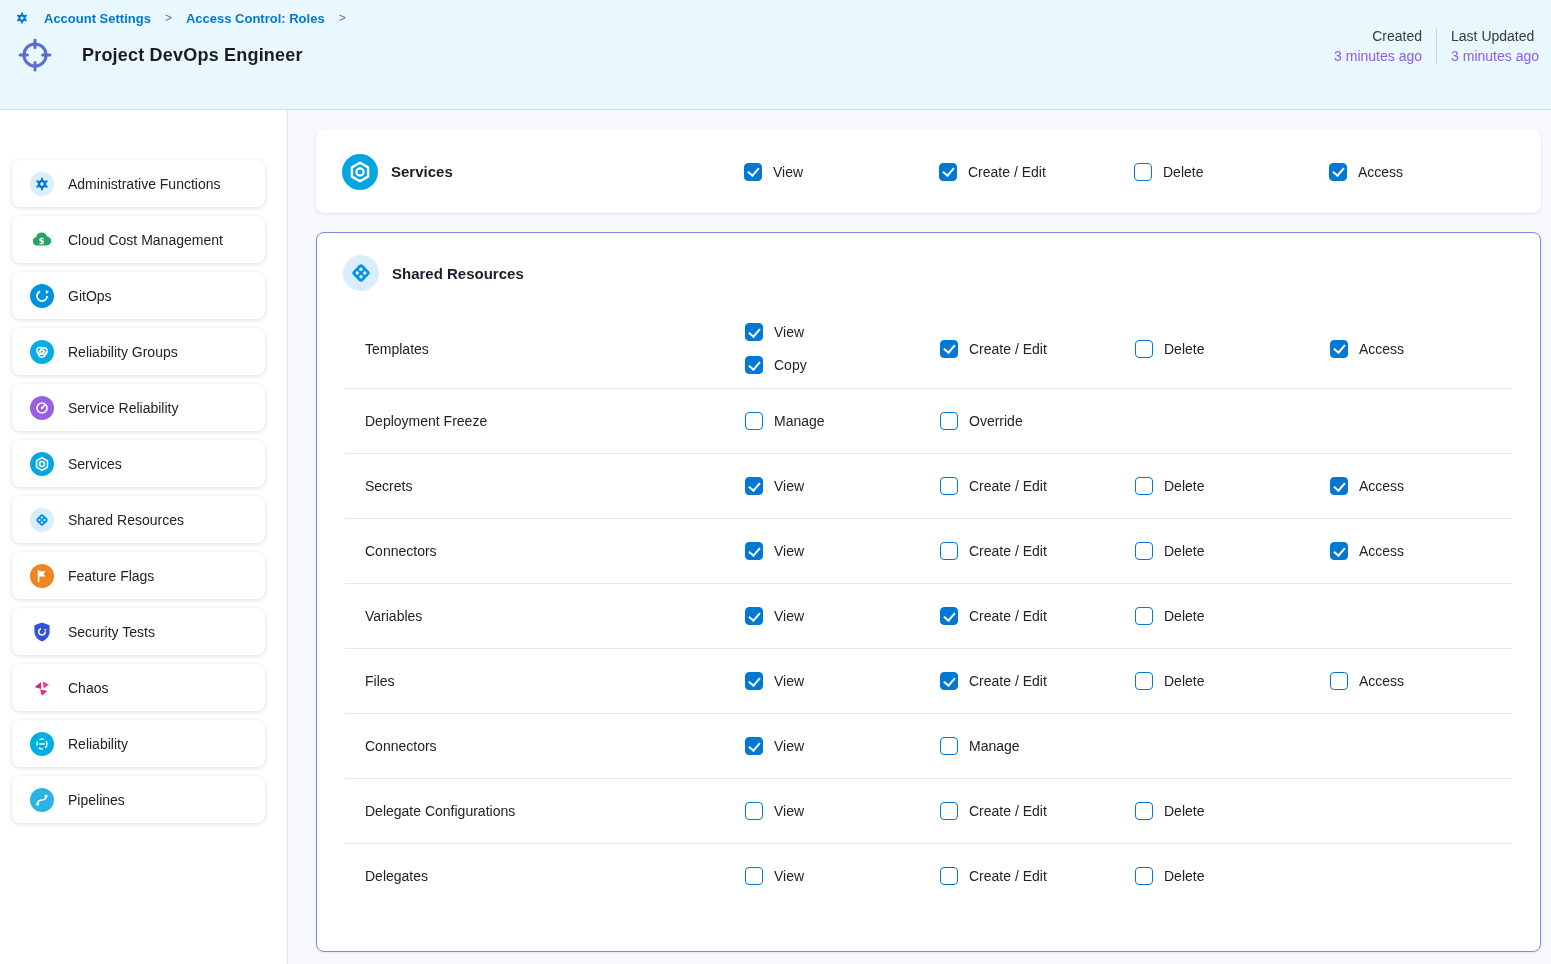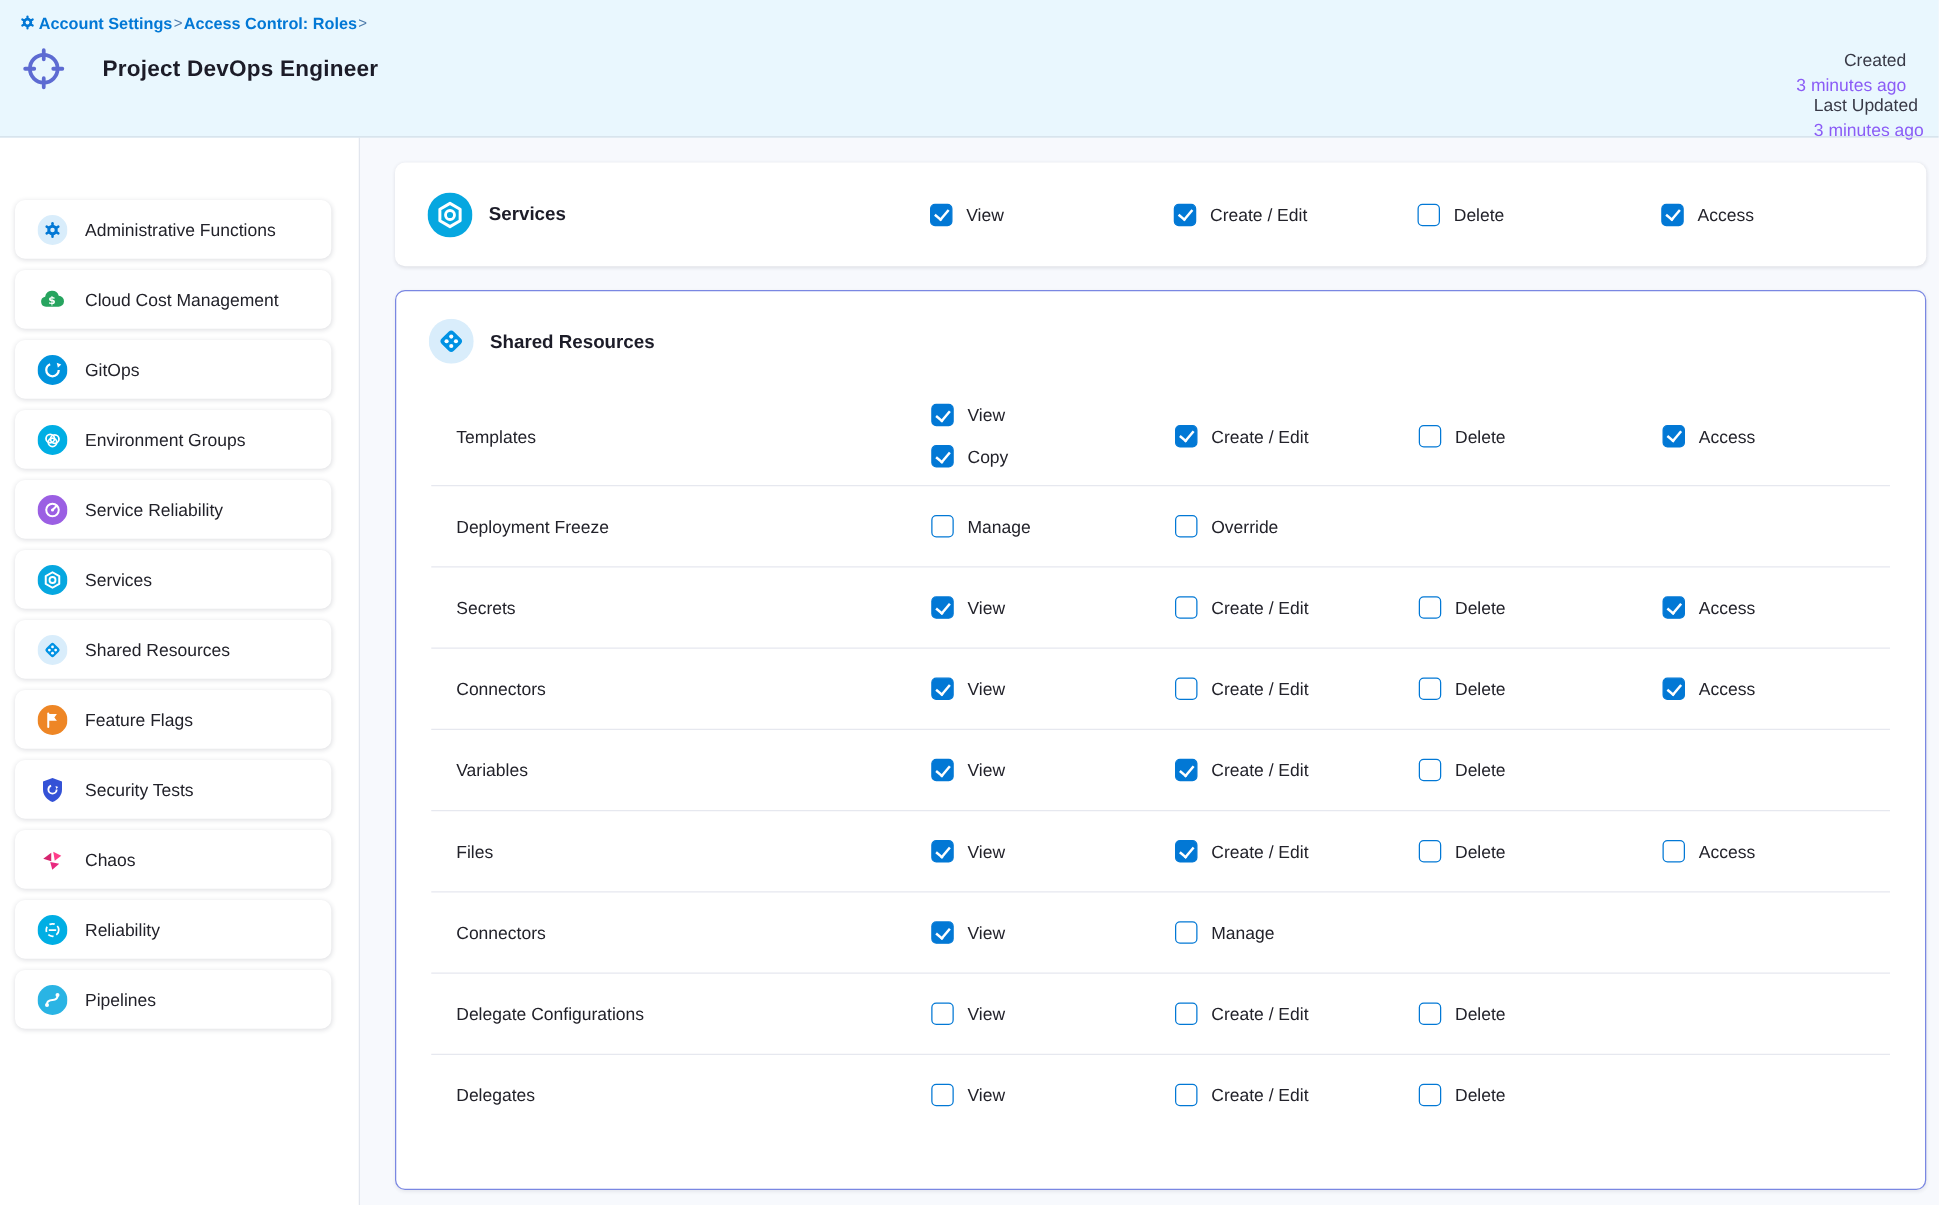--- a/index.html
+++ b/index.html
@@ -2,28 +2,28 @@
 <html><head>
 <meta charset="utf-8">
 <style>
   * { margin:0; padding:0; box-sizing:border-box; }
   html,body { width:1551px; height:964px; overflow:hidden;
     font-family:"Liberation Sans", sans-serif; background:#f7f9fd; color:#22222a; }
 
   
   .page-header { height:110px; background:#e9f7fe; padding:10px 14px 0 14px;
     display:flex; flex-direction:column; position:relative; }
-  .breadcrumb { display:flex; align-items:center; gap:1px; font-size:13px; font-weight:700; }
+  .breadcrumb { display:flex; align-items:center; gap:14px; font-size:13px; font-weight:700; }
   .breadcrumb .crumb { color:#0278d5; cursor:pointer; text-decoration:none; }
   .breadcrumb .sep { color:#4f7cac; font-weight:400; font-size:12px; }
   .bc-gear { width:16px; height:16px; display:inline-flex; }
   .title-row { display:flex; align-items:center; margin-top:10px; }
   .title-icon { width:38px; height:38px; margin-left:2px; }
   .page-title { font-size:18px; font-weight:600; color:#1c1c28; margin-left:28px; letter-spacing:.2px; }
-  .header-meta { position:absolute; right:12px; top:40px; display:flex; align-items:stretch;flex-direction:column; }
+  .header-meta { position:absolute; right:12px; top:28px; display:flex; align-items:stretch; }
   .meta-col { display:flex; flex-direction:column; gap:4px; font-size:14px; }
   .meta-col.right-align { align-items:flex-end; padding-right:14px; }
   .meta-col.left-align { align-items:flex-start; padding-left:14px; }
   .meta-label { color:#383946; }
   .meta-value { color:#8b5cf6; }
   .meta-divider { width:1px; background:#c9d4de; }
   .header-border { position:absolute; left:0; right:0; bottom:0; height:1px; background:#d2dee8; }
 
   
   .layout { display:flex; height:854px; }
@@ -153,21 +153,21 @@
         <span class="icon">
           <svg viewBox="0 0 24 24">
             <circle cx="12" cy="12" r="12" fill="#00aee4"></circle>
             <g fill="none" stroke="#fff" stroke-width="1.4">
               <circle cx="10.2" cy="10.8" r="3.4"></circle>
               <circle cx="13.8" cy="11.2" r="3.4"></circle>
               <circle cx="12" cy="13.8" r="3.4"></circle>
             </g>
           </svg>
         </span>
-        <span class="side-label">Environment Groups</span>
+        <span class="side-label">Reliability Groups</span>
       </div>
       <div class="side-card">
         <span class="icon">
           <svg viewBox="0 0 24 24">
             <circle cx="12" cy="12" r="12" fill="#9b5fe3"></circle>
             <circle cx="12" cy="12" r="5" fill="none" stroke="#fff" stroke-width="1.6"></circle>
             <path d="M12 12l3.2-3.2" stroke="#fff" stroke-width="1.6" stroke-linecap="round"></path>
             <circle cx="12" cy="12" r="1.2" fill="#fff"></circle>
           </svg>
         </span>

